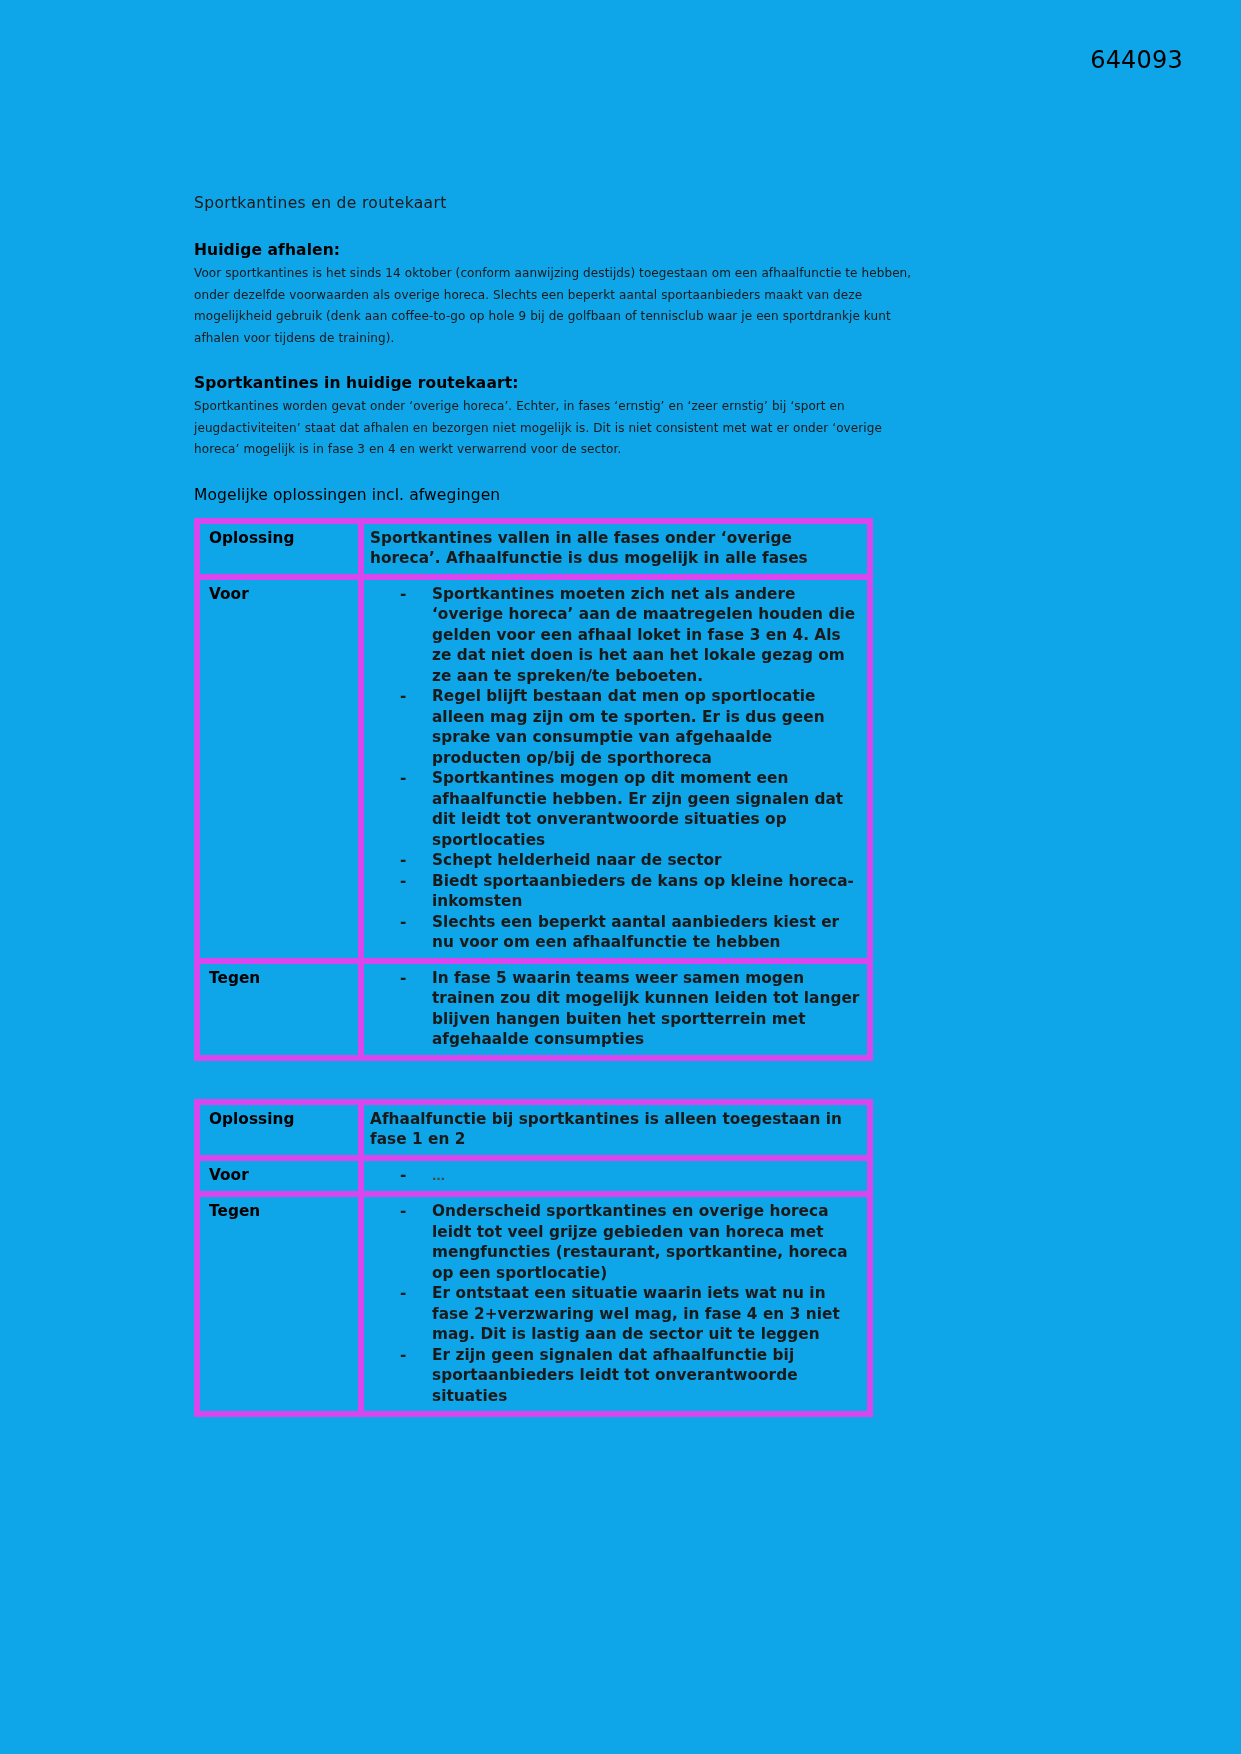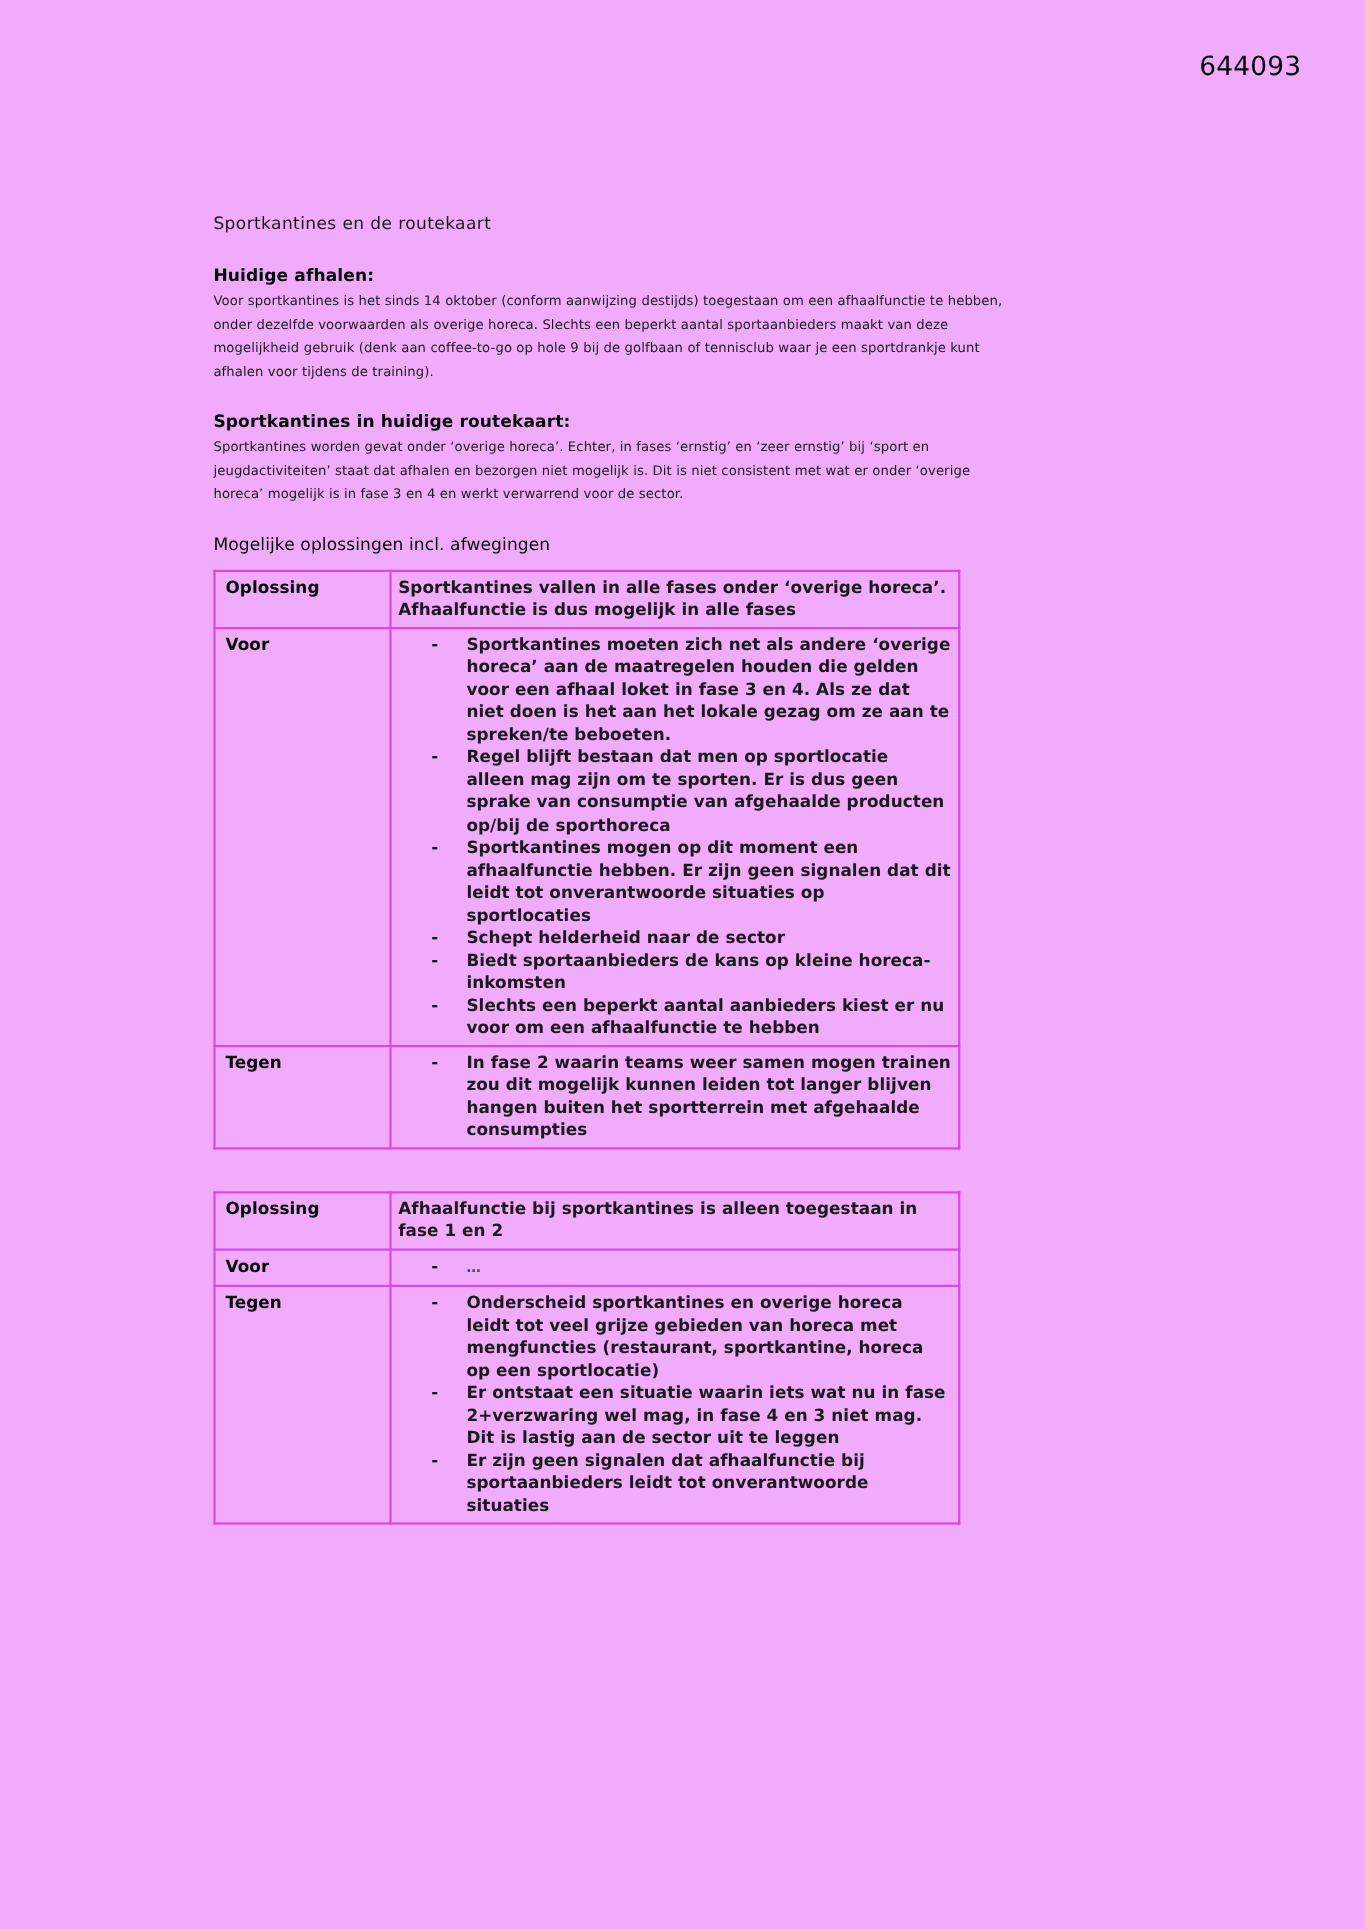--- a/index.html
+++ b/index.html
@@ -8,21 +8,21 @@
     background: #ffffff;
   }
   body {
     font-family: "DejaVu Sans", sans-serif;
     color: #111111;
   }
   .page {
     position: relative;
     width: 1241px;
     height: 1754px;
-    background: #f0abfc;
+    background: #0ea5e9;
     overflow: hidden;
     box-sizing: border-box;
   }
   .page-number {
     position: absolute;
     top: 46px;
     right: 58px;
     font-size: 24px;
     letter-spacing: 0.2px;
     color: #000000;
@@ -66,21 +66,21 @@
     letter-spacing: 0.1px;
     color: #000000;
   }
   table.solutions {
     border-collapse: collapse;
     width: 679px;
     table-layout: fixed;
     margin: 0;
   }
   table.solutions td {
-    border: 2px solid #d946ef;
+    border: 6px solid #d946ef;
     vertical-align: top;
     padding: 4px 6px 5px 9px;
     font-size: 15.3px;
     line-height: 20.5px;
     letter-spacing: 0.05px;
     color: #1a1a1a;
   }
   table.solutions td.label {
     width: 143px;
     font-weight: bold;
@@ -156,21 +156,21 @@
               <li><span class="dash">-</span><span>Schept helderheid naar de sector</span></li>
               <li><span class="dash">-</span><span>Biedt sportaanbieders de kans op kleine horeca-inkomsten</span></li>
               <li><span class="dash">-</span><span>Slechts een beperkt aantal aanbieders kiest er nu voor om een afhaalfunctie te hebben</span></li>
             </ul>
           </td>
         </tr>
         <tr>
           <td class="label">Tegen</td>
           <td class="body">
             <ul class="dashlist">
-              <li><span class="dash">-</span><span>In fase 2 waarin teams weer samen mogen trainen zou dit mogelijk kunnen leiden tot langer blijven hangen buiten het sportterrein met afgehaalde consumpties</span></li>
+              <li><span class="dash">-</span><span>In fase 5 waarin teams weer samen mogen trainen zou dit mogelijk kunnen leiden tot langer blijven hangen buiten het sportterrein met afgehaalde consumpties</span></li>
             </ul>
           </td>
         </tr>
       </tbody>
     </table>
 
     <div class="gap-between-tables"></div>
 
     <table class="solutions">
       <tbody>

